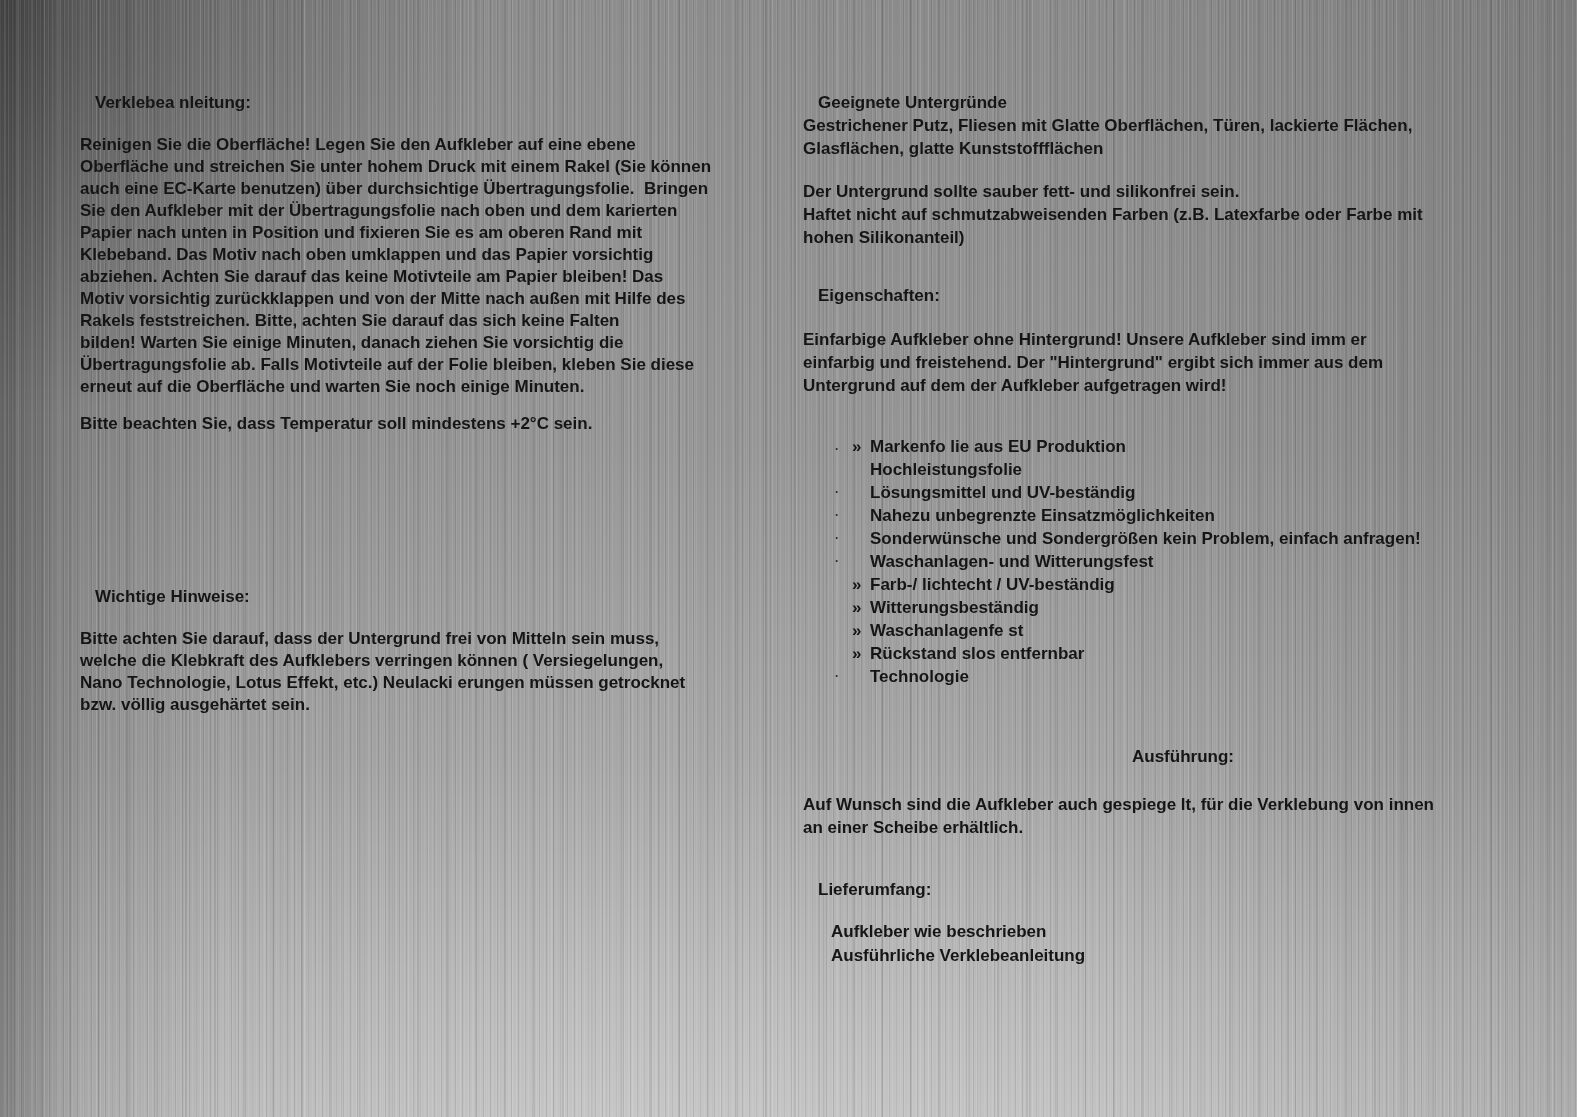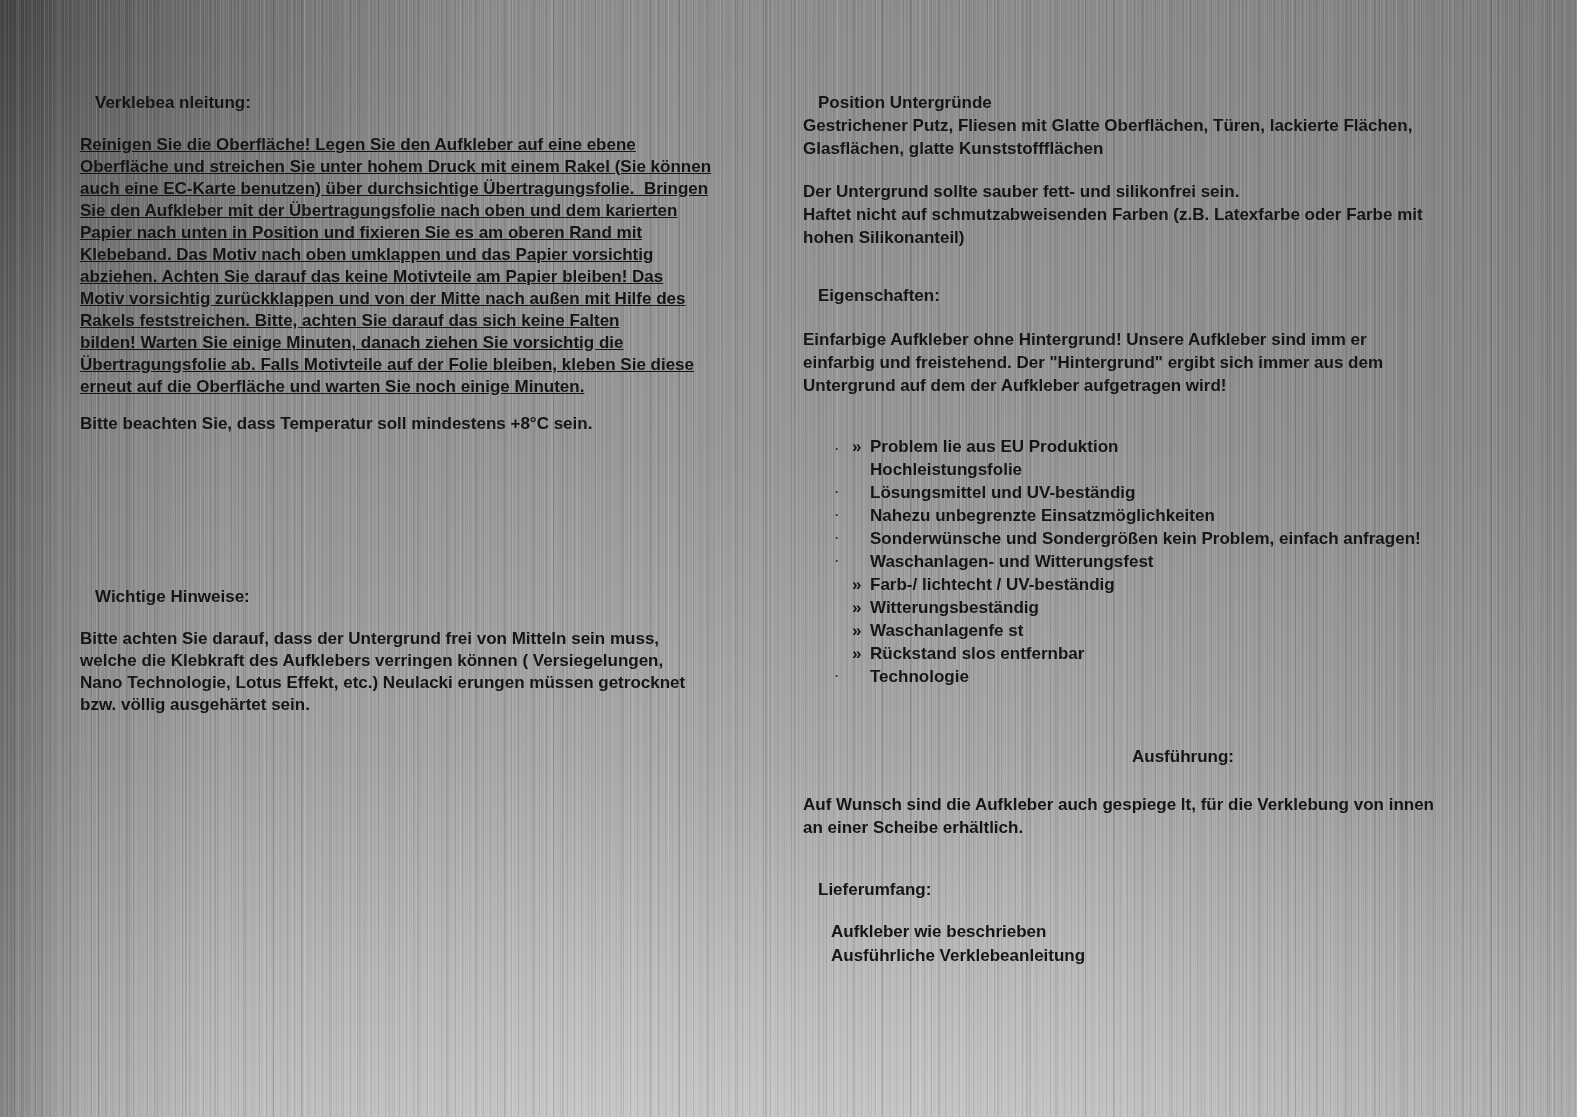--- a/index.html
+++ b/index.html
@@ -32,21 +32,21 @@
 
   .col { position: absolute; top: 92px; }
   .col-left  { left: 80px;  width: 705px; }
   .col-right { left: 803px; width: 745px; }
 
   .heading { font-size: 17px; line-height: 22px; white-space: pre-wrap; padding-left: 15px; }
   .para    { font-size: 17px; line-height: 22px; white-space: pre-wrap; }
   .col-right .para { line-height: 23px; }
 
   
-  .lp1 { margin-top: 20px; text-decoration: underline; }
+  .lp1 { margin-top: 20px; }
   .lnote { margin-top: 15px; }
   .lh2 { margin-top: 151px; }
   .lp2 { margin-top: 20px; }
 
   
   .rp1 { }
   .rp2 { margin-top: 20px; }
   .rh2 { margin-top: 36px; }
   .rp3 { margin-top: 21px; }
   .features { margin-top: 38px; }
@@ -81,45 +81,45 @@
 auch eine EC-Karte benutzen) über durchsichtige Übertragungsfolie.  Bringen
 Sie den Aufkleber mit der Übertragungsfolie nach oben und dem karierten
 Papier nach unten in Position und fixieren Sie es am oberen Rand mit
 Klebeband. Das Motiv nach oben umklappen und das Papier vorsichtig
 abziehen. Achten Sie darauf das keine Motivteile am Papier bleiben! Das
 Motiv vorsichtig zurückklappen und von der Mitte nach außen mit Hilfe des
 Rakels feststreichen. Bitte, achten Sie darauf das sich keine Falten
 bilden! Warten Sie einige Minuten, danach ziehen Sie vorsichtig die
 Übertragungsfolie ab. Falls Motivteile auf der Folie bleiben, kleben Sie diese
 erneut auf die Oberfläche und warten Sie noch einige Minuten.</div>
-  <div class="para lnote">Bitte beachten Sie, dass Temperatur soll mindestens +8°C sein.</div>
+  <div class="para lnote">Bitte beachten Sie, dass Temperatur soll mindestens +2°C sein.</div>
   <div class="heading lh2">Wichtige Hinweise:</div>
   <div class="para lp2">Bitte achten Sie darauf, dass der Untergrund frei von Mitteln sein muss,
 welche die Klebkraft des Aufklebers verringen können ( Versiegelungen,
 Nano Technologie, Lotus Effekt, etc.) Neulacki erungen müssen getrocknet
 bzw. völlig ausgehärtet sein.</div>
 </div>
 
 <div class="col col-right">
-  <div class="heading">Position Untergründe</div>
+  <div class="heading">Geeignete Untergründe</div>
   <div class="para rp1">Gestrichener Putz, Fliesen mit Glatte Oberflächen, Türen, lackierte Flächen,
 Glasflächen, glatte Kunststoffflächen</div>
   <div class="para rp2">Der Untergrund sollte sauber fett- und silikonfrei sein.
 Haftet nicht auf schmutzabweisenden Farben (z.B. Latexfarbe oder Farbe mit
 hohen Silikonanteil)</div>
   <div class="heading rh2">Eigenschaften:</div>
   <div class="para rp3">Einfarbige Aufkleber ohne Hintergrund! Unsere Aufkleber sind imm er
 einfarbig und freistehend. Der "Hintergrund" ergibt sich immer aus dem
 Untergrund auf dem der Aufkleber aufgetragen wird!</div>
 
   <div class="features">
     <div class="feature-row">
       <span class="feature-bullet">.</span>
         <span class="feature-marker">»</span>
-        <span class="feature-text">Problem lie aus EU Produktion</span>
+        <span class="feature-text">Markenfo lie aus EU Produktion</span>
     </div>
     <div class="feature-row">
       <span class="feature-bullet"></span>
         <span class="feature-marker"></span>
         <span class="feature-text">Hochleistungsfolie</span>
     </div>
     <div class="feature-row">
       <span class="feature-bullet">·</span>
         <span class="feature-marker"></span>
         <span class="feature-text">Lösungsmittel und UV-beständig</span>

